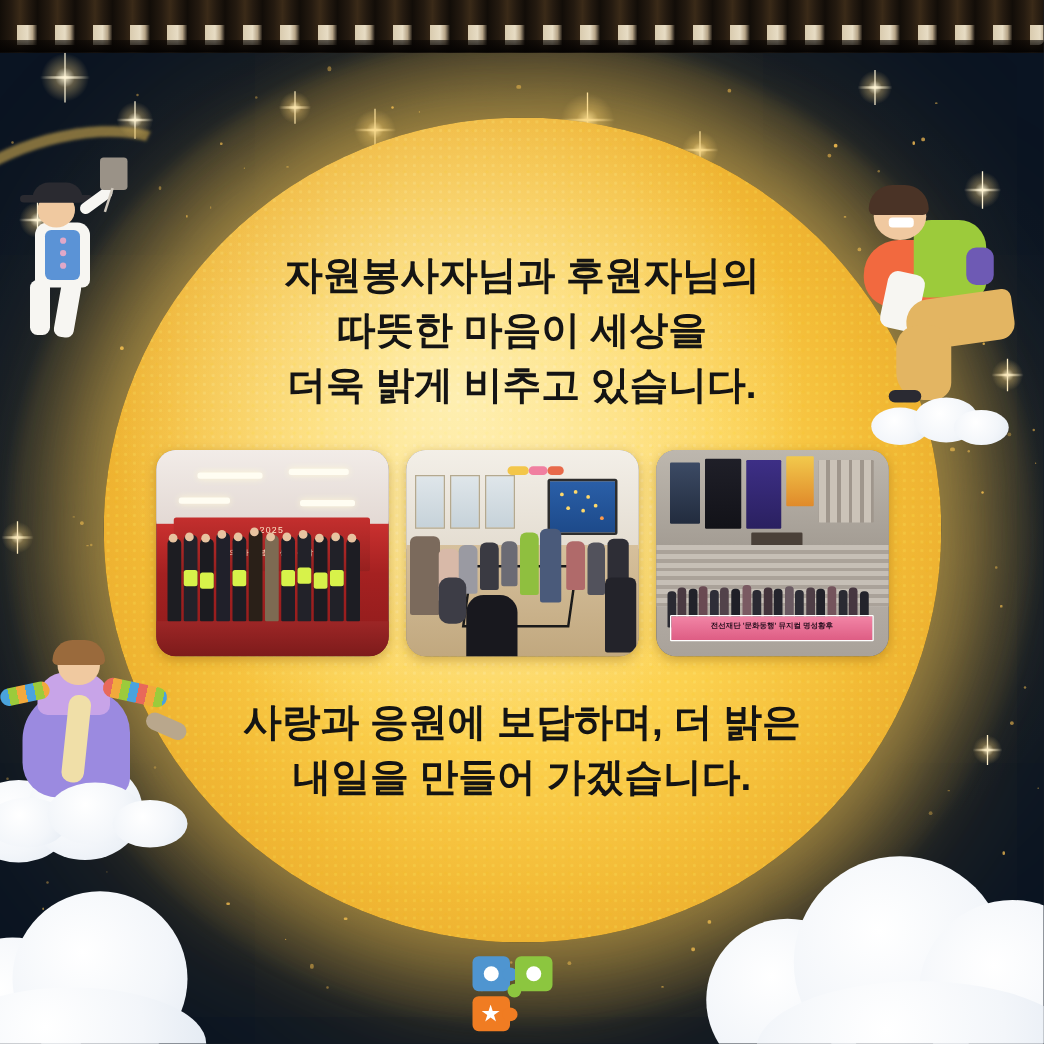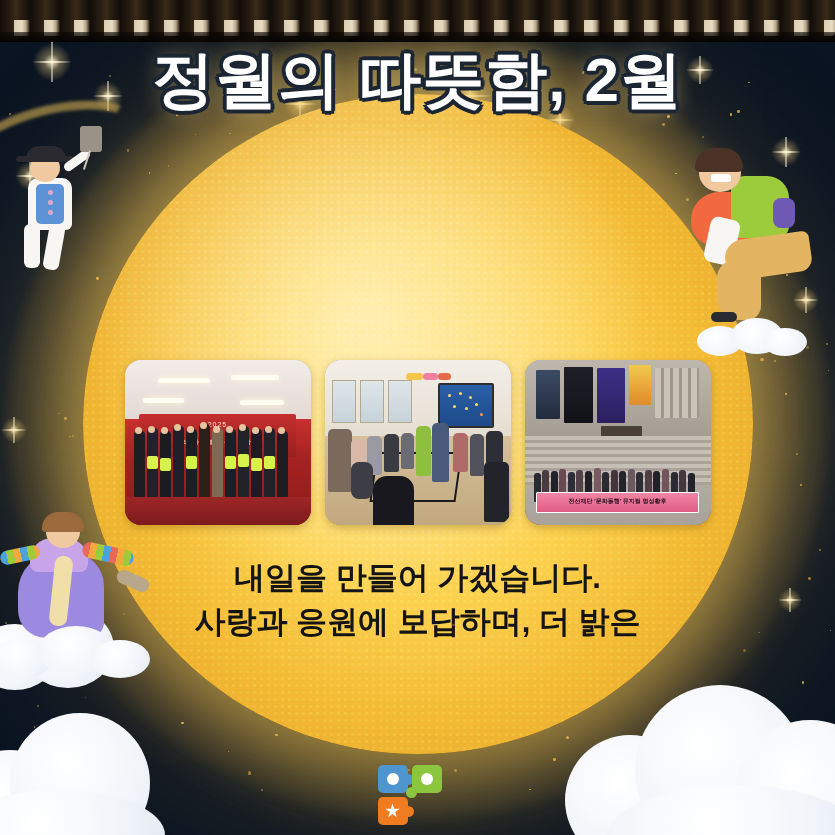--- a/index.html
+++ b/index.html
@@ -304,22 +304,26 @@
   <div class="cloud" style="left:-26px; top:600px; width:150px; height:90px;">
     <div class="puff" style="left:0;  top:24px; width:82px; height:66px;"></div>
     <div class="puff" style="left:48px;top:8px;  width:92px; height:80px;"></div>
   </div>
 
   <div class="roof">
     <div class="eave"></div>
     <div class="shadow"></div>
   </div>
 
-  <h1 class="title">정월의 따뜻함, 2월</h1>
-
+
+  <div class="copy top">
+    <span class="ln">자원봉사자님과 후원자님의</span>
+    <span class="ln">따뜻한 마음이 세상을</span>
+    <span class="ln">더욱 밝게 비추고 있습니다.</span>
+  </div>
 
   <div class="photos">
 
     <div class="photo">
       <div class="ph p1" style="inset:0;">
         <div class="ceil"></div>
         <div class="tube" style="left:18%; top:11%; width:28%;"></div>
         <div class="tube" style="left:57%; top:9%;  width:26%;"></div>
         <div class="tube" style="left:10%; top:23%; width:22%;"></div>
         <div class="tube" style="left:62%; top:24%; width:24%;"></div>
@@ -431,22 +435,22 @@
         </div>
         <div class="bann">
           <div class="btx">전선재단 '문화동행' 뮤지컬 명성황후</div>
         </div>
       </div>
     </div>
 
   </div>
 
   <div class="copy bottom">
+    <span class="ln">사랑과 응원에 보답하며, 더 밝은</span>
     <span class="ln">내일을 만들어 가겠습니다.</span>
-    <span class="ln">사랑과 응원에 보답하며, 더 밝은</span>
   </div>
 
   <div class="char" style="left:2px; top:120px; width:120px; height:170px;">
     <div class="cpart" style="left:26px; top:58px; width:44px; height:52px; background:#f7f6f2; border-radius:10px 10px 6px 6px;"></div>
     <div class="cpart" style="left:34px; top:64px; width:28px; height:40px; background:#5b93d6; border-radius:5px;"></div>
     <div class="cpart" style="left:46px; top:70px; width:5px; height:5px; background:#e0a8c8; border-radius:50%;"></div>
     <div class="cpart" style="left:46px; top:80px; width:5px; height:5px; background:#e0a8c8; border-radius:50%;"></div>
     <div class="cpart" style="left:46px; top:90px; width:5px; height:5px; background:#e0a8c8; border-radius:50%;"></div>
     <div class="cpart" style="left:28px; top:34px; width:30px; height:28px; background:#f0c9a0; border-radius:50%;"></div>
     <div class="cpart" style="left:24px; top:26px; width:40px; height:16px; background:#2a2a30; border-radius:18px 18px 4px 4px;"></div>

